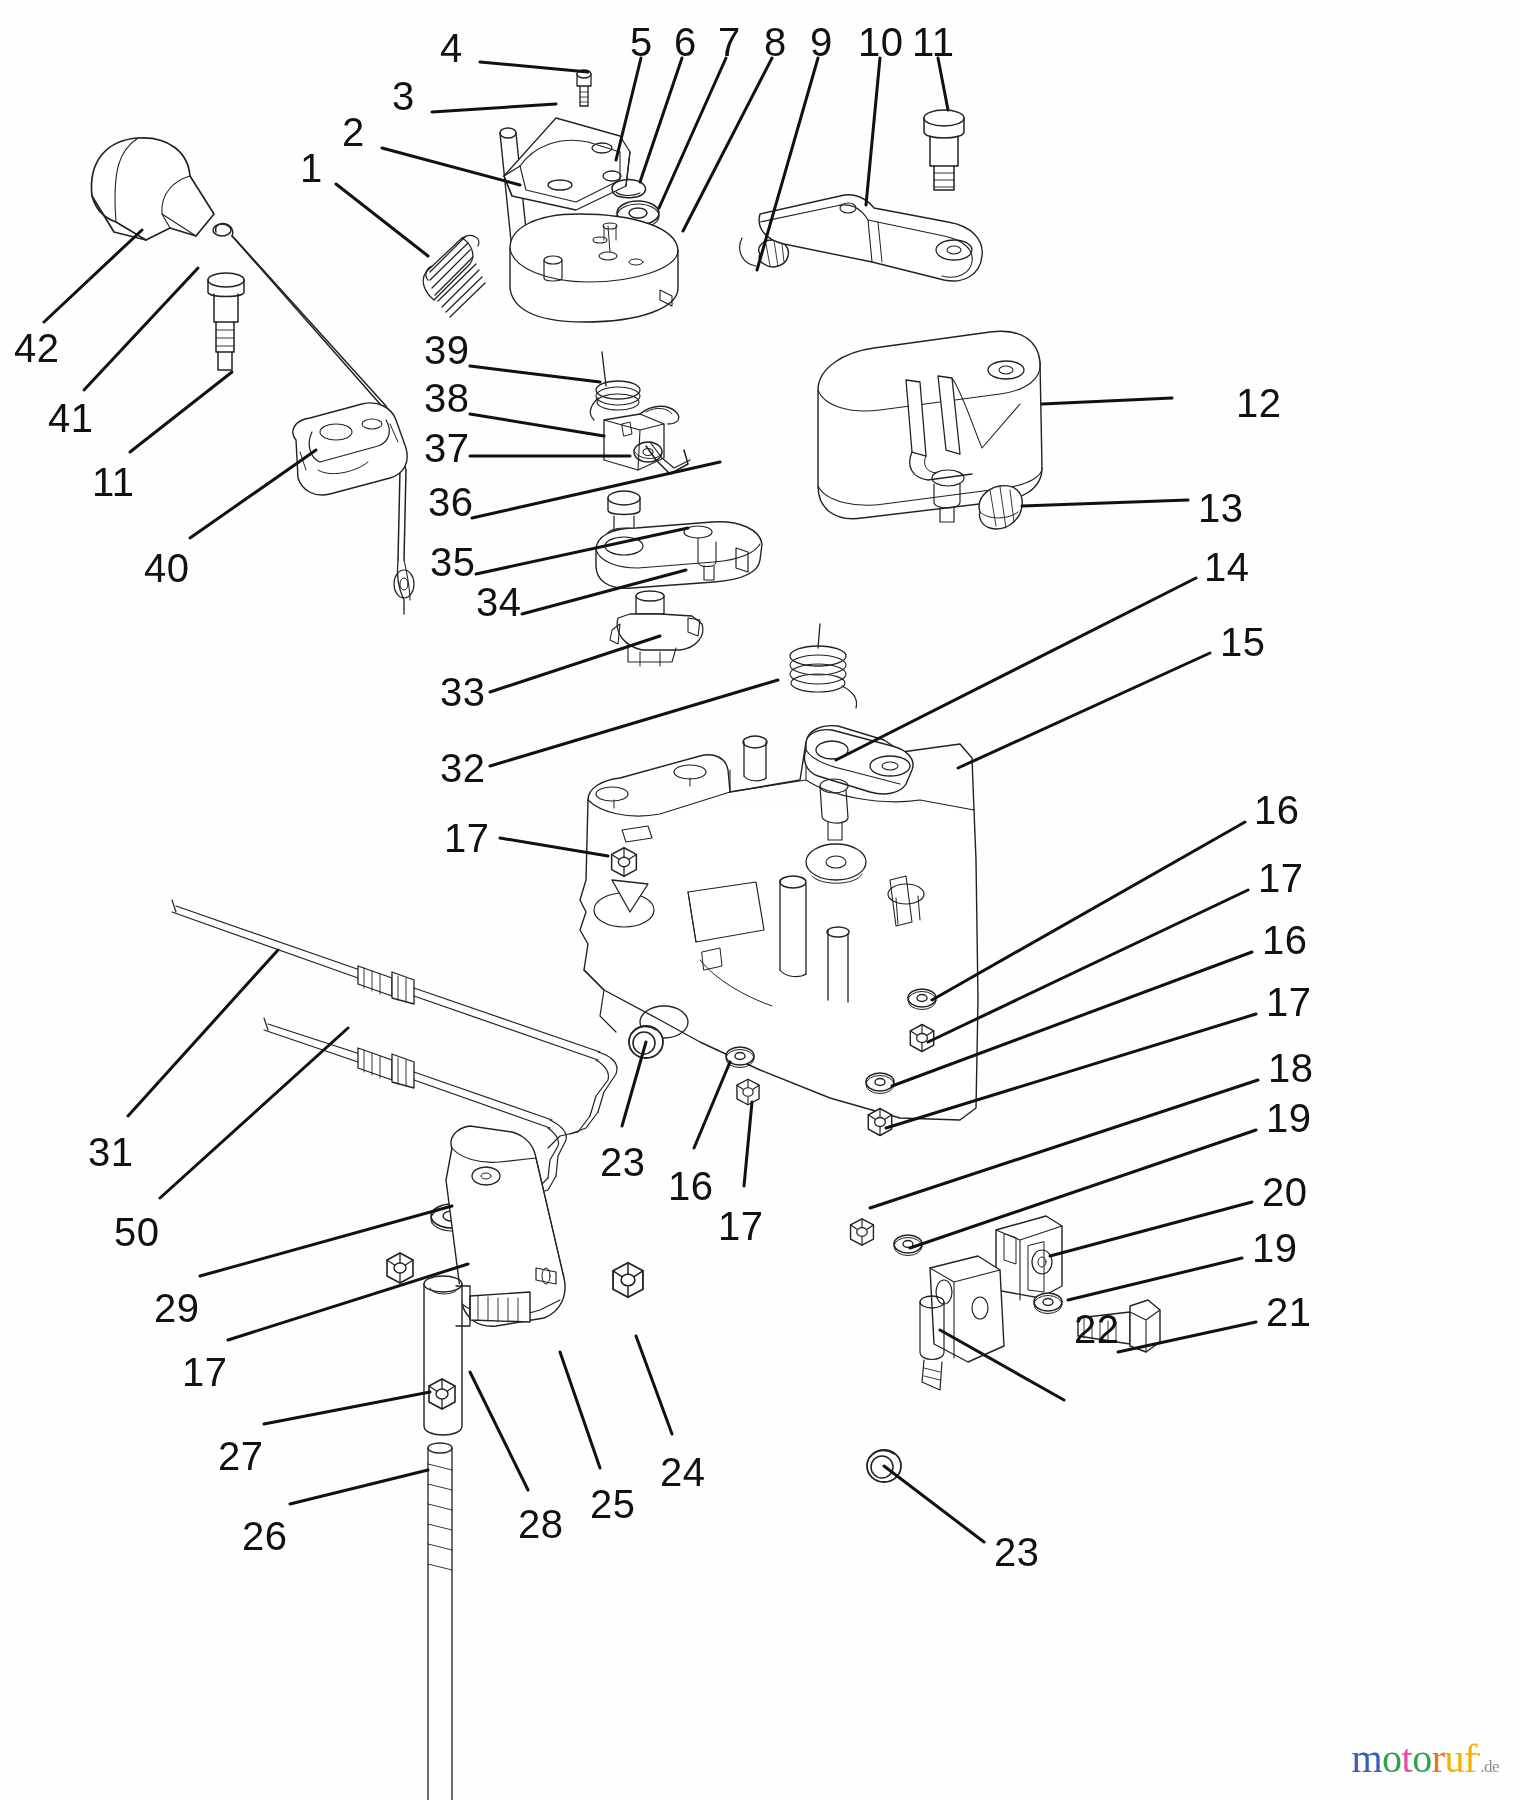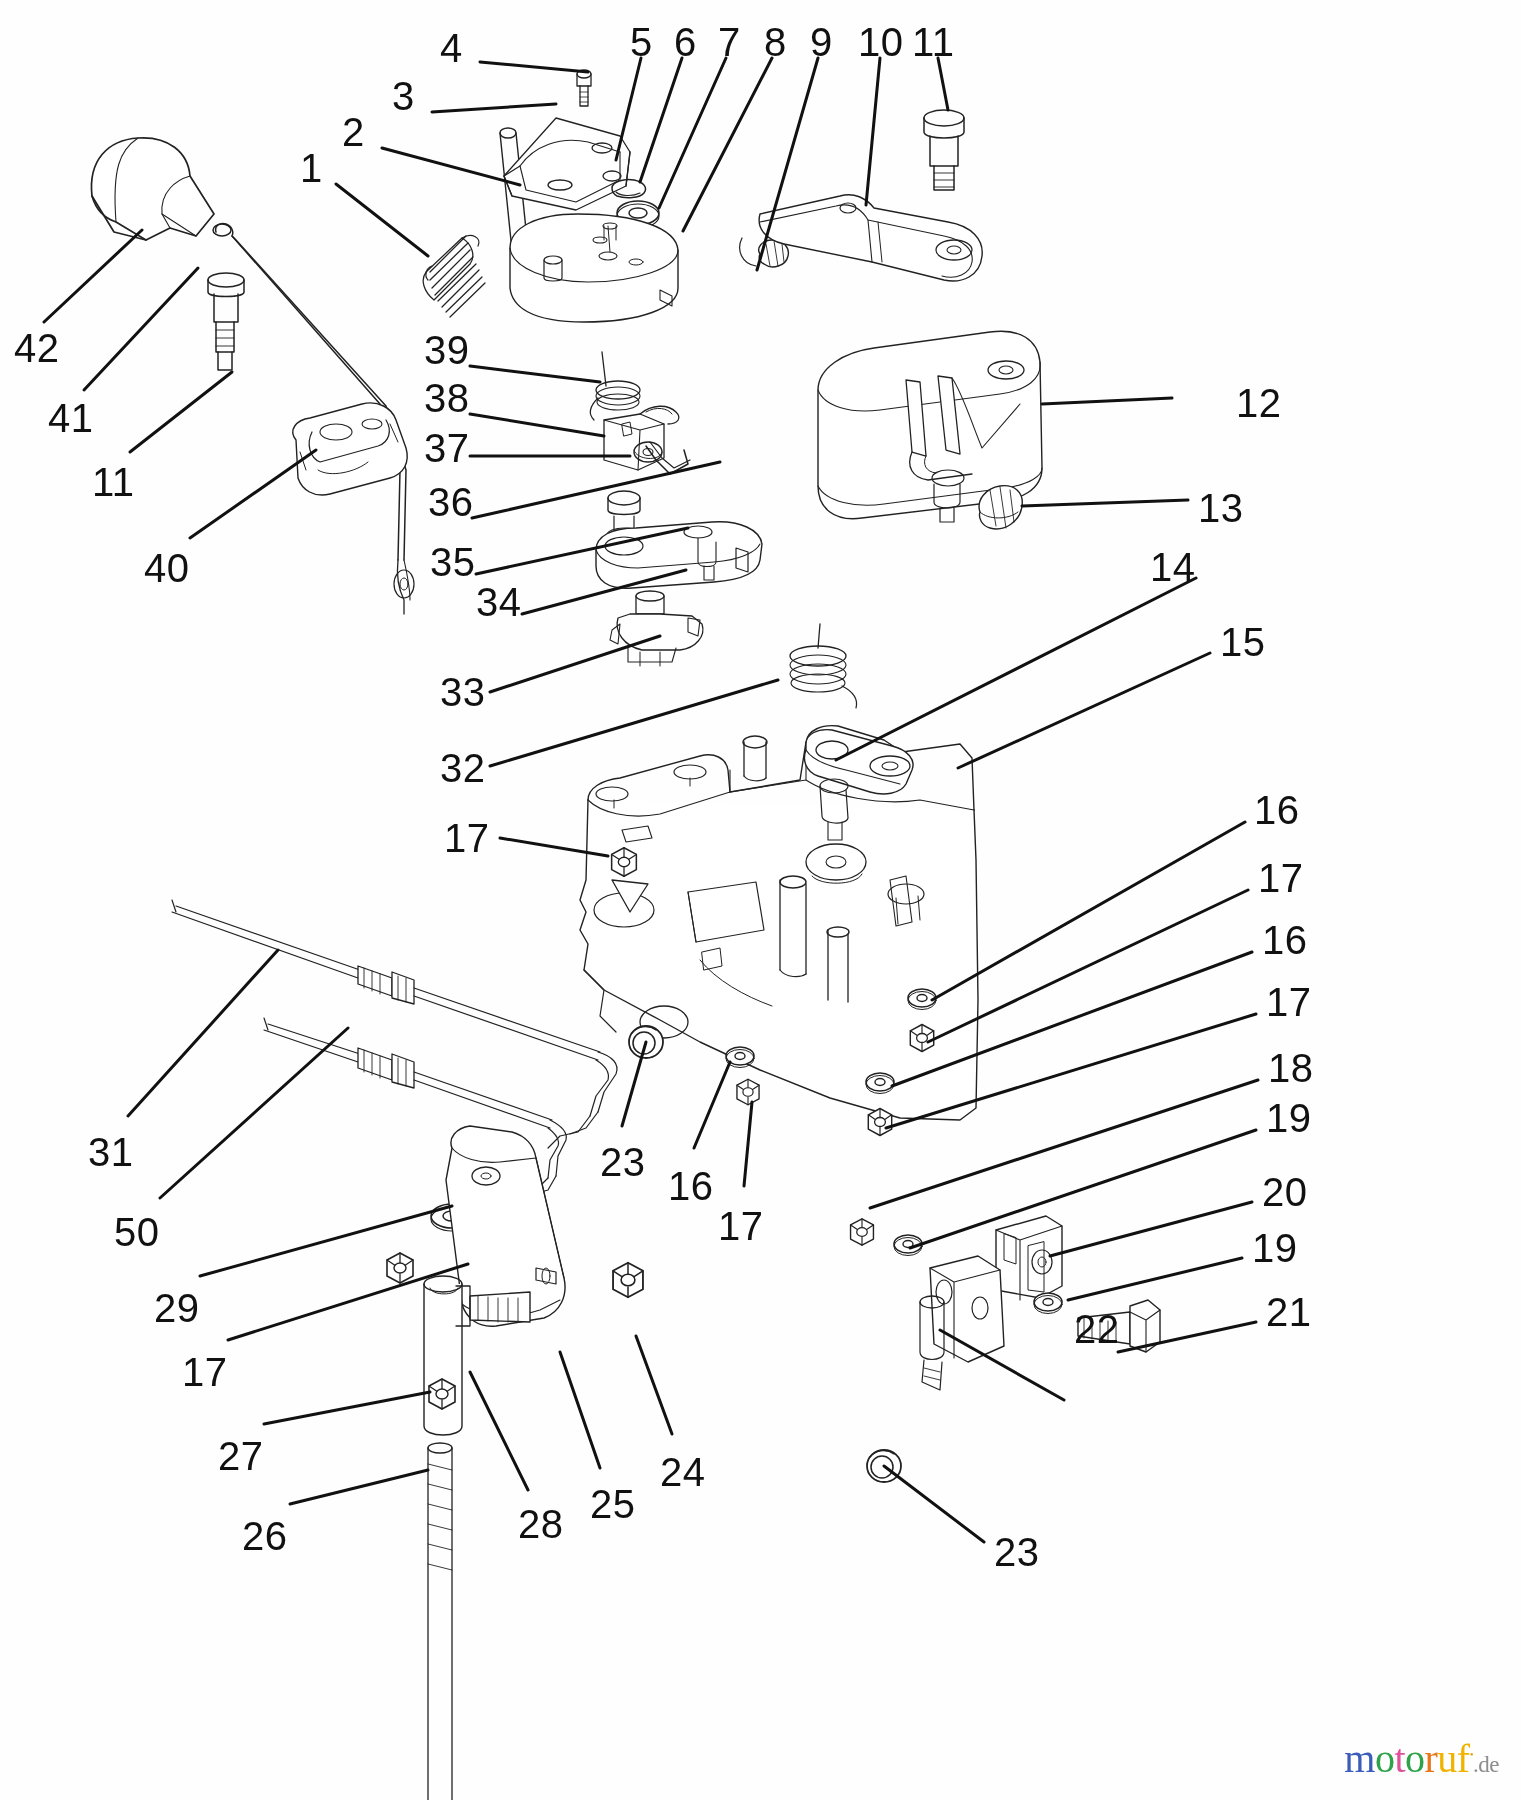--- a/index.html
+++ b/index.html
@@ -5,21 +5,21 @@
   html,body{margin:0;padding:0;background:#fff;}
   body{width:1521px;height:1800px;position:relative;overflow:hidden;
        font-family:"Liberation Sans", sans-serif;color:#000;}
   #sheet{position:absolute;inset:0;background:#fefefe;}
   svg.layer{position:absolute;left:0;top:0;width:1521px;height:1800px;}
   .callout{position:absolute;font-family:"Liberation Sans",sans-serif;
            font-size:40px;font-weight:400;color:#111;line-height:1;
            letter-spacing:0.5px;white-space:nowrap;}
   .wm{position:absolute;right:22px;bottom:18px;font-family:"Liberation Serif",serif;
       font-size:40px;font-weight:400;letter-spacing:-0.5px;}
-  .wm .s{font-size:23px;color:#8d8d8d;vertical-align:baseline;}
+  .wm .s{font-size:17px;color:#8d8d8d;vertical-align:baseline;}
   .wm .dot{font-size:11px;vertical-align:super;color:#d8a500;}
 </style>
 </head>
 <body>
 
 <div id="sheet">
 
   <svg class="layer" viewBox="0 0 1521 1800" xmlns="http://www.w3.org/2000/svg">
     <defs>
       <g id="hexnut">
@@ -533,21 +533,21 @@
       <div class="callout" style="left: 718px; top: 22px;">7</div>
       <div class="callout" style="left: 764px; top: 22px;">8</div>
       <div class="callout" style="left: 810px; top: 22px;">9</div>
       <div class="callout" style="left: 858px; top: 22px;">10</div>
       <div class="callout" style="left: 912px; top: 22px;">11</div>
       <div class="callout" style="left: 392px; top: 76px;">3</div>
       <div class="callout" style="left: 342px; top: 112px;">2</div>
       <div class="callout" style="left: 300px; top: 148px;">1</div>
       <div class="callout" style="left: 1236px; top: 383px;">12</div>
       <div class="callout" style="left: 1198px; top: 488px;">13</div>
-      <div class="callout" style="left: 1150px; top: 547px;">14</div>
+      <div class="callout" style="left: 1204px; top: 547px;">14</div>
       <div class="callout" style="left: 1220px; top: 622px; text-align: right;">15</div>
       <div class="callout" style="left: 1254px; top: 790px;">16</div>
       <div class="callout" style="left: 1258px; top: 858px;">17</div>
       <div class="callout" style="left: 1262px; top: 920px;">16</div>
       <div class="callout" style="left: 1266px; top: 982px;">17</div>
       <div class="callout" style="left: 1268px; top: 1048px;">18</div>
       <div class="callout" style="left: 1266px; top: 1098px;">19</div>
       <div class="callout" style="left: 1262px; top: 1172px;">20</div>
       <div class="callout" style="left: 1252px; top: 1228px;">19</div>
       <div class="callout" style="left: 1266px; top: 1292px;">21</div>

